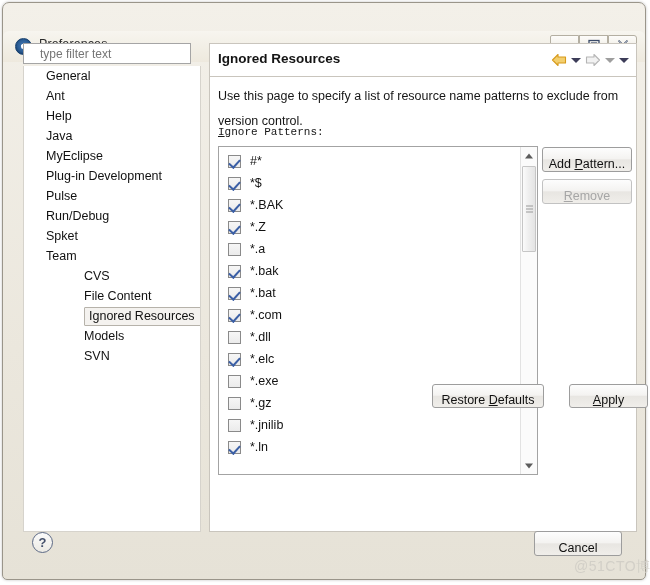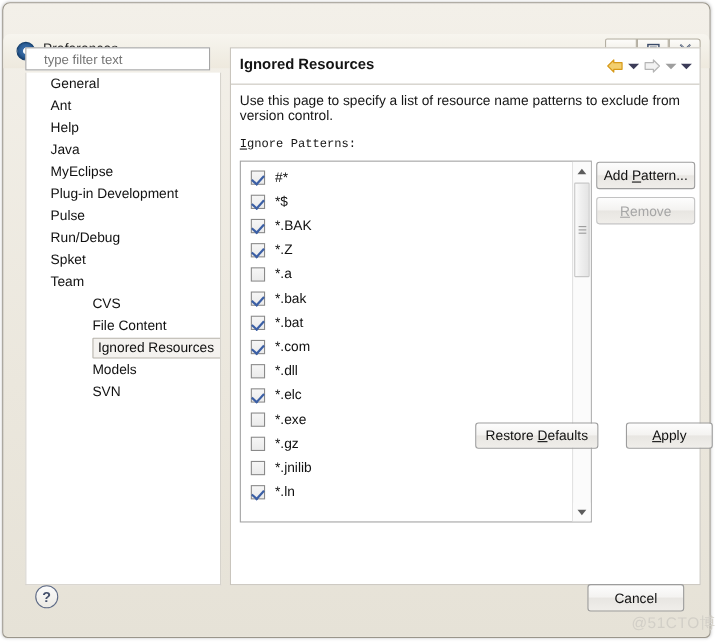--- a/index.html
+++ b/index.html
@@ -133,21 +133,21 @@
     border-right: 5px solid transparent;
     border-top: 5px solid #3c3c58;
     cursor: default;
   }
   .caret.dim { border-top-color: #9e9e9e; }
 
   #pane-desc {
     position: absolute; left: 8px; top: 40px;
     width: 408px;
     font-size: 12.5px; color: #161616;
-    line-height: 14px;
+    line-height: 25px;
   }
   #patterns-label {
     position: absolute; left: 8px; top: 82px;
     font-size: 11px; color: #161616; font-family: Liberation Mono, monospace;
   }
 
   
   #list-box {
     position: absolute; left: 8px; top: 102px;
     width: 320px; height: 329px;
@@ -235,21 +235,21 @@
   .btn {
     font-family: "Liberation Sans", sans-serif;
     font-size: 12.5px;
     color: #111111;
     background: linear-gradient(to bottom, #fdfdfd 0%, #f4f3f1 46%, #e8e6e2 52%, #f0eeea 100%);
     border: 1px solid #9d9d9d;
     border-radius: 3px;
     cursor: default;
     text-align: center;
     white-space: nowrap;
-    display: flex; align-items: center; justify-content: center;
+    display: flex; align-items: flex-end; justify-content: center;
   }
   .btn.disabled { color: #a6a6a6; border-color: #c2c2c2; }
   #btn-add {
     position: absolute; left: 332px; top: 103px;
     width: 90px; height: 25px;
   }
   #btn-remove {
     position: absolute; left: 332px; top: 135px;
     width: 90px; height: 25px;
   }

